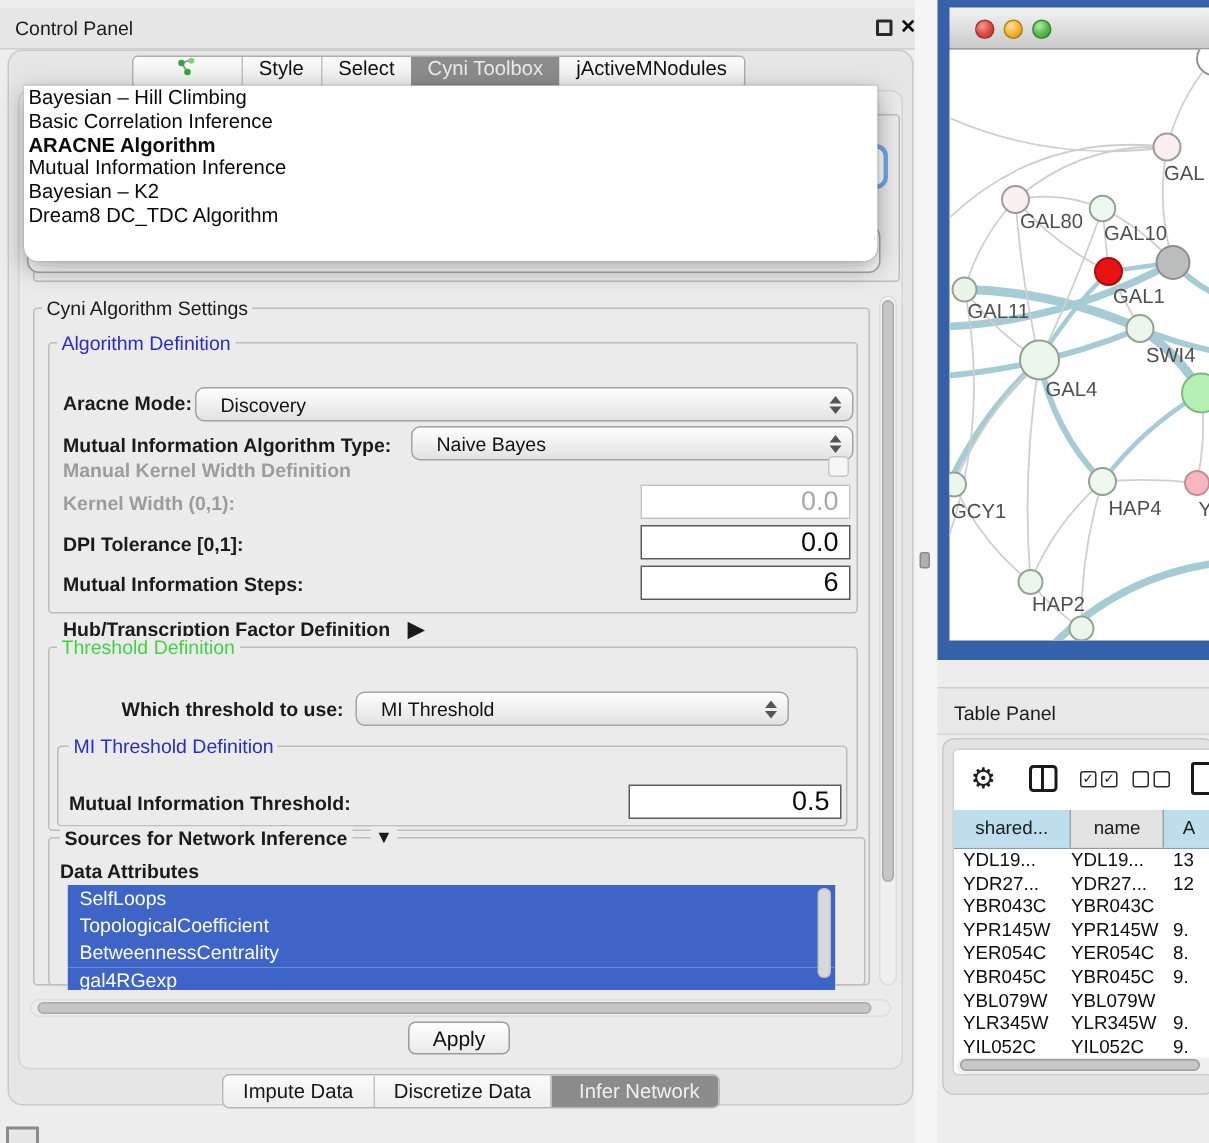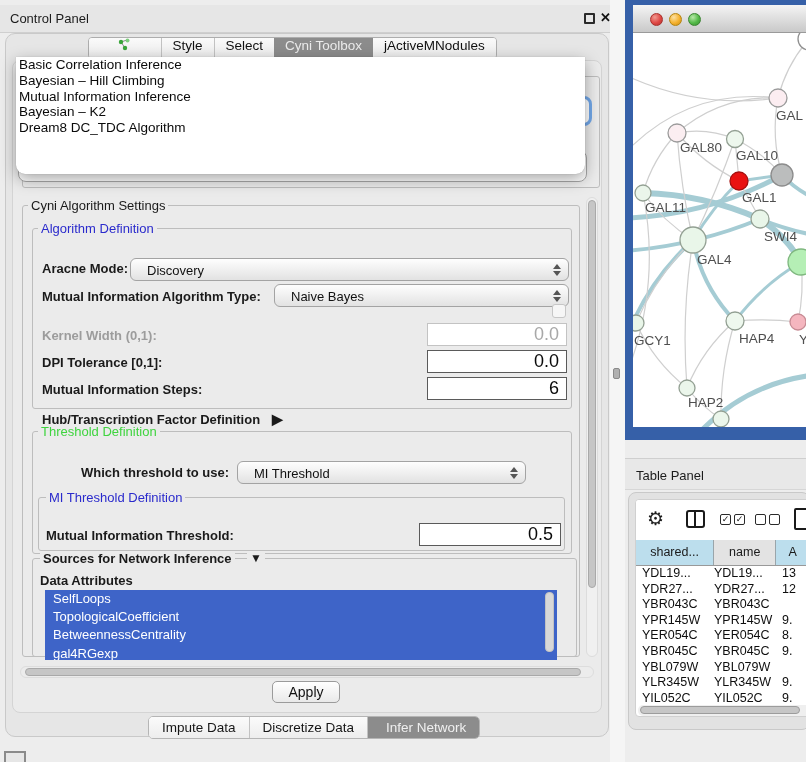--- a/index.html
+++ b/index.html
@@ -173,20 +173,21 @@
 
   <span class="lbl" style="left:42px; top:289px;">Mutual Information Algorithm Type:</span>
   <div class="combo" style="left:274px; top:284px; width:295px; height:23px;">
     <span class="val">Naive Bayes</span>
     <span class="stepper">
         <span class="up"></span>
         <span class="dn"></span>
       </span>
   </div>
 
+  <span class="lbl dis" style="left:42px; top:306px;">Manual Kernel Width Definition</span>
   <span class="checkbox" style="left:552px; top:304px;"></span>
 
   <span class="lbl dis" style="left:42px; top:328px;">Kernel Width (0,1):</span>
   <div class="field dis" style="left:427px; top:323px; width:140px; height:23px;">0.0</div>
 
   <span class="lbl" style="left:42px; top:355px;">DPI Tolerance [0,1]:</span>
   <div class="field" style="left:427px; top:350px; width:140px; height:23px;">0.0</div>
 
   <span class="lbl" style="left:42px; top:382px;">Mutual Information Steps:</span>
   <div class="field" style="left:427px; top:377px; width:140px; height:23px;">6</div>
@@ -228,22 +229,23 @@
   <div class="abs apply">Apply</div>
 
   <div class="abs btabbar" id="bottom-tabs">
       <div class="btab">Impute Data</div>
       <div class="btab">Discretize Data</div>
       <div class="btab sel">Infer Network</div>
     </div>
 
   <div class="abs dropdown">
     <div id="dd-items">
+        <div class="dd-item">Bayesian – Hill Climbing</div>
         <div class="dd-item">Basic Correlation Inference</div>
-        <div class="dd-item">Bayesian – Hill Climbing</div>
+        <div class="dd-item hl">ARACNE Algorithm</div>
         <div class="dd-item">Mutual Information Inference</div>
         <div class="dd-item">Bayesian – K2</div>
         <div class="dd-item">Dream8 DC_TDC Algorithm</div>
       </div>
   </div>
 
   <div class="abs mini-btn"></div>
 
   <div class="abs divider">
     <span class="grip"></span>

